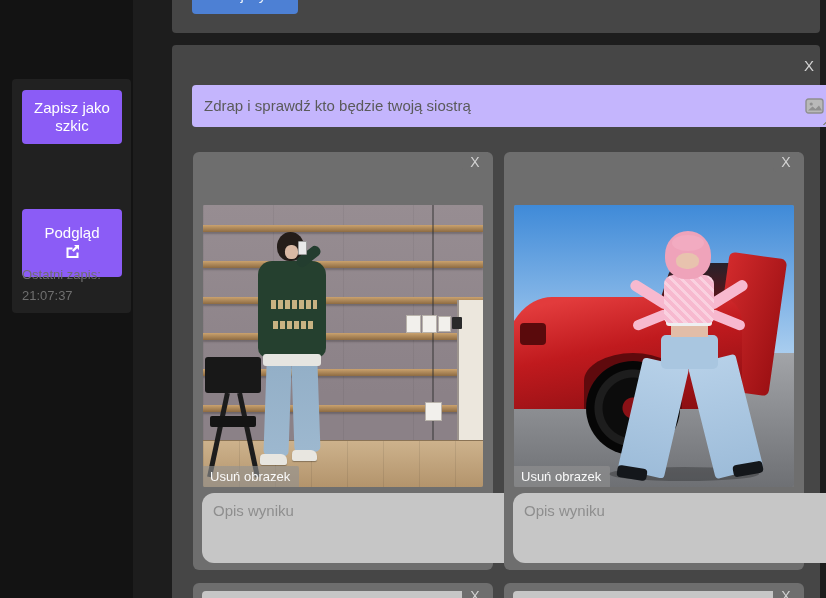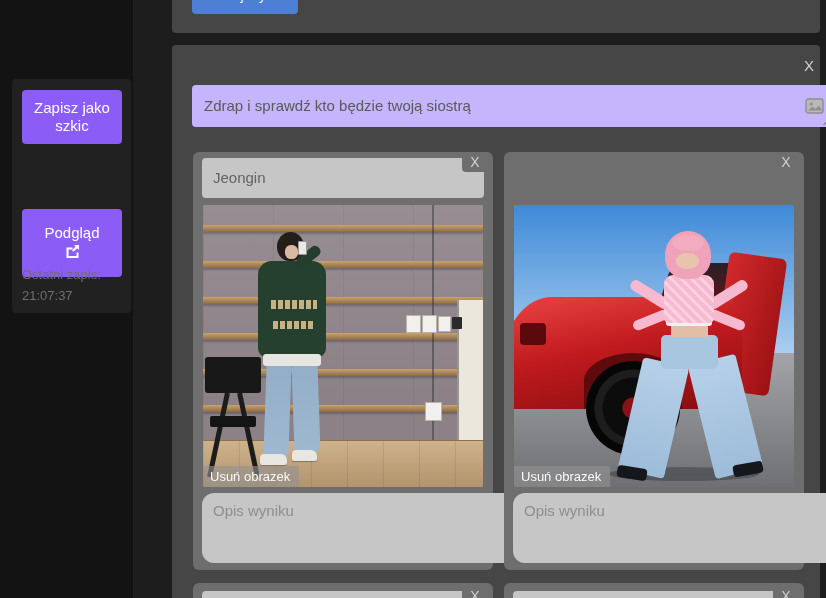--- a/index.html
+++ b/index.html
@@ -171,23 +171,20 @@
           <rect x="1" y="1" width="17" height="14" rx="2.5" fill="#b9b9b9" stroke="#8f8f8f" stroke-width="1.4"></rect>
           <circle cx="6.2" cy="6" r="1.6" fill="#8f8f8f"></circle>
           <path d="M3 12.5 l4.5-4 3 2.6 3.5-3.6 3 5 z" fill="#8f8f8f"></path>
         </svg>
     </span>
     <span class="grip"></span>
   </div>
 
   <div class="card card-left">
     <div class="card-x x-btn">X</div>
-    <div class="name-input">
-      <span class="name-text">Jeongin</span>
-    </div>
     <div class="photo">
       <div class="st-wall"></div>
       <div class="barre" style="top:20px"></div>
       <div class="barre" style="top:56px"></div>
       <div class="barre" style="top:92px"></div>
       <div class="barre" style="top:128px"></div>
       <div class="barre" style="top:164px"></div>
       <div class="barre" style="top:200px"></div>
       <div class="st-door"></div>
       <div class="st-pole"></div>

